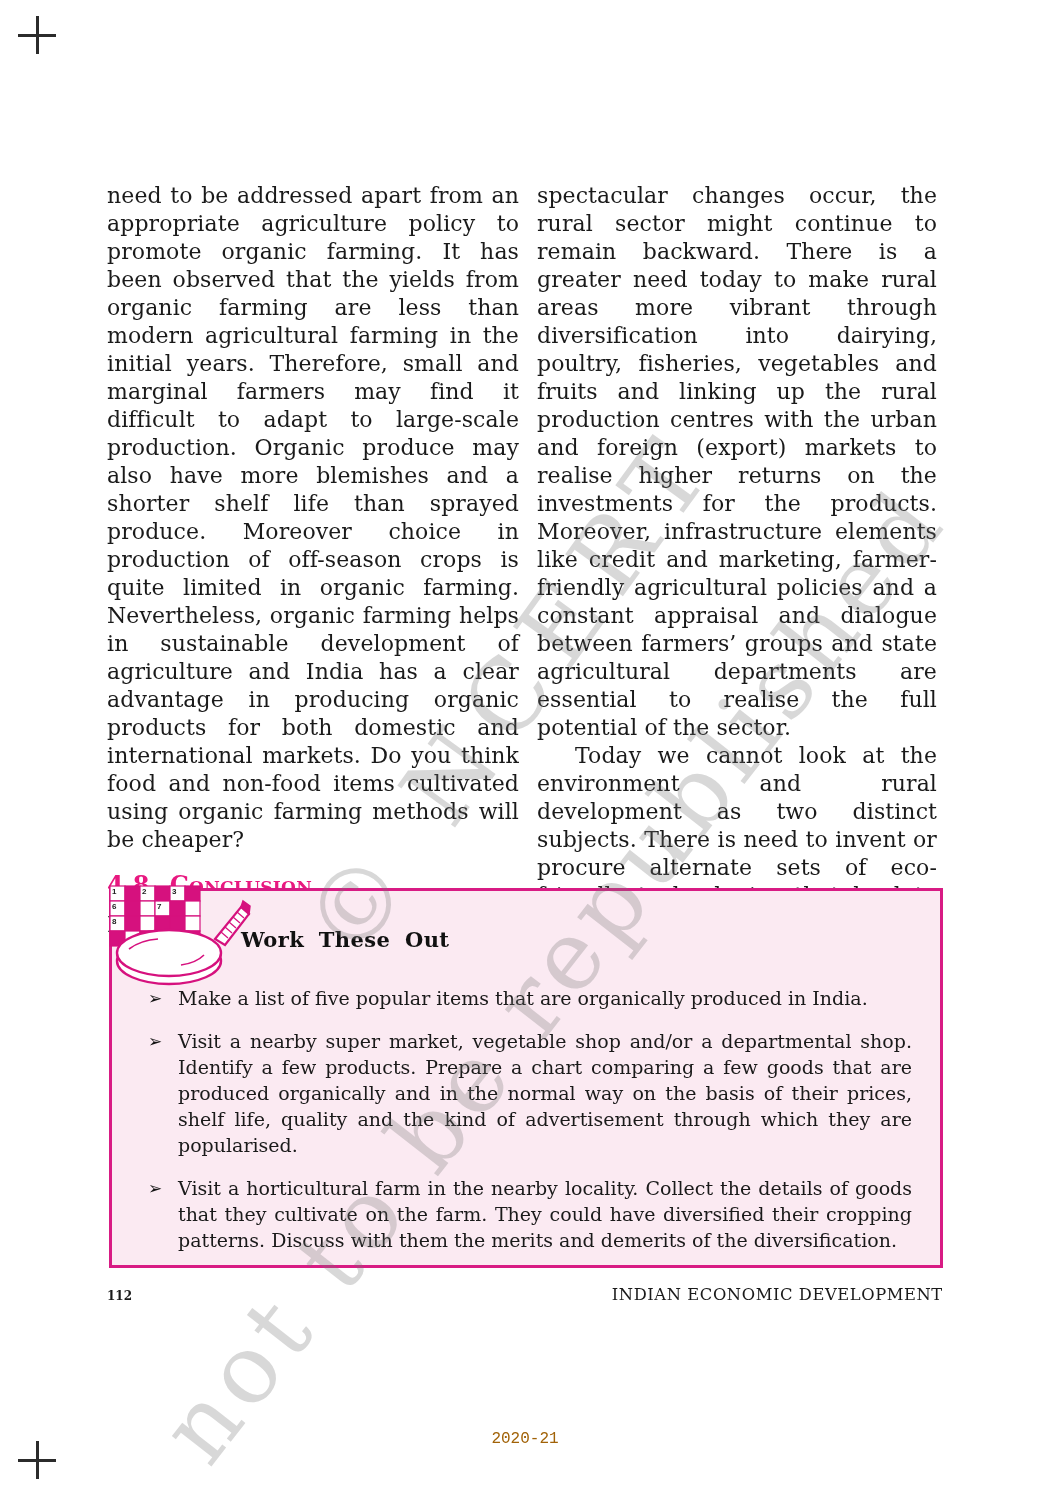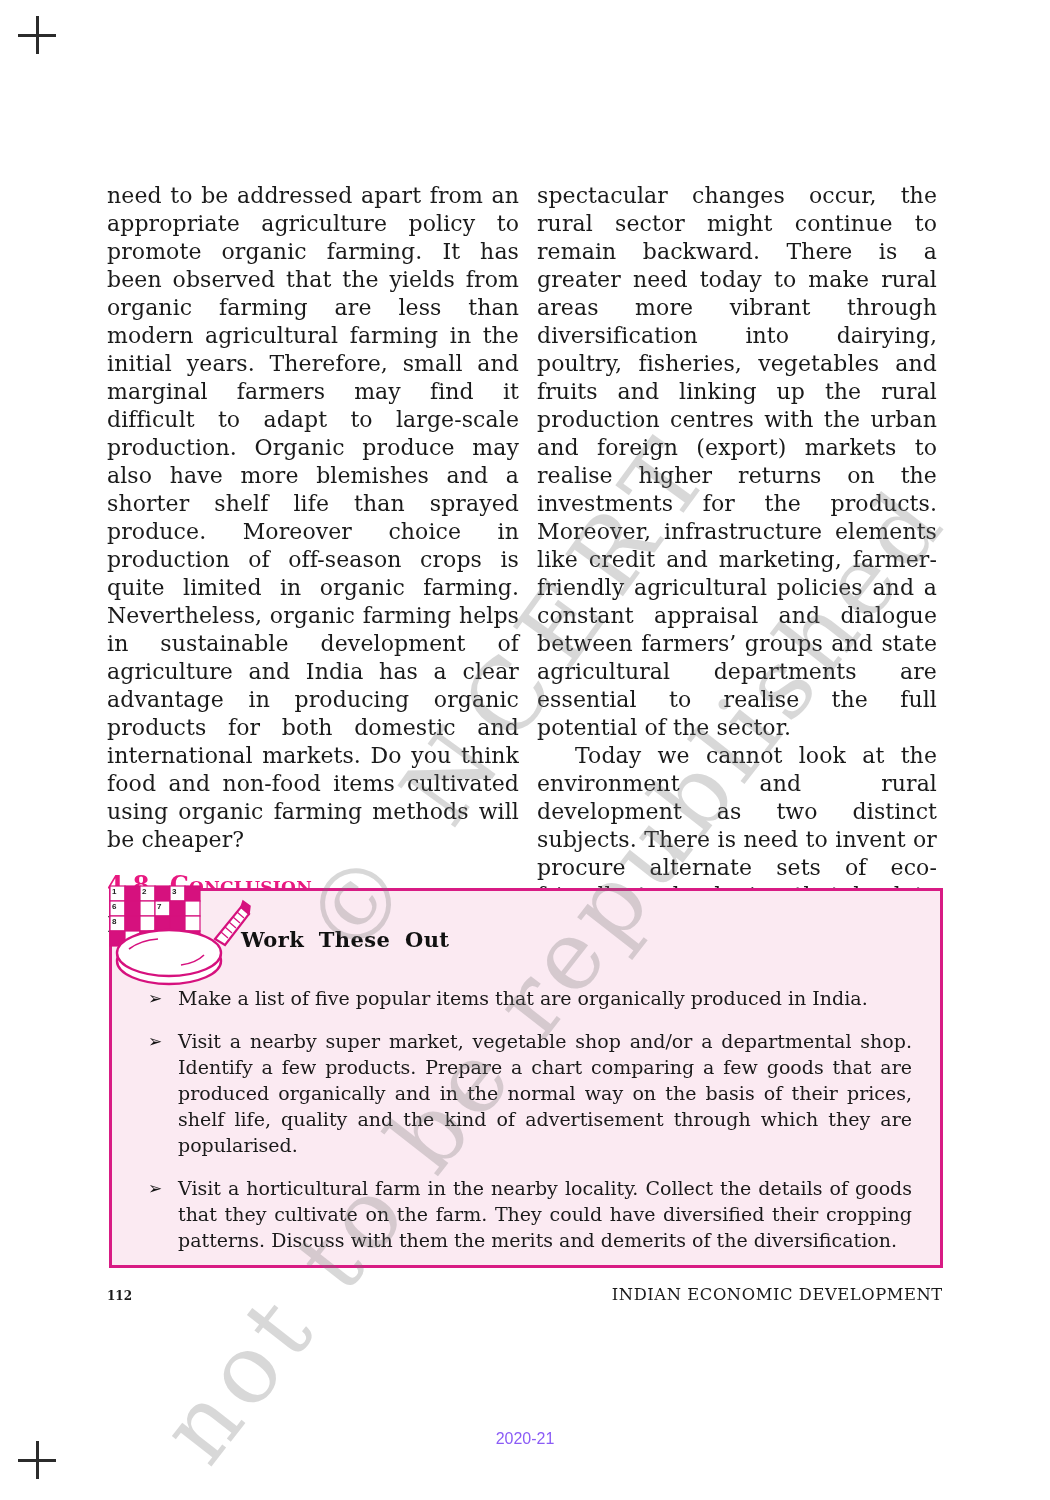--- a/index.html
+++ b/index.html
@@ -88,22 +88,22 @@
   
   .footer-row {
     position: absolute; left: 107px; right: 107px; top: 1284px;
     display: flex; justify-content: space-between; align-items: baseline;
   }
   .page-num  { font-size: 12px; font-weight: bold; }
   .book-title { font-size: 17px; letter-spacing: 0.6px; transform: scaleX(0.96); transform-origin: right center; }
   .print-year {
     position: absolute; left: 0; top: 1430px; width: 100%;
     text-align: center;
-    font-family: Liberation Sans, sans-serif;
-    font-size: 16px; color: #8b5cf6;
+    font-family: Liberation Mono, monospace;
+    font-size: 16px; color: #a16207;
   }
 
   
   .watermark { position: absolute; inset: 0; pointer-events: none; }
   .wm-line {
     position: absolute; white-space: nowrap;
     font-family: "DejaVu Serif", serif;
     color: rgba(115, 115, 115, 0.28);
     font-weight: 500;
   }

